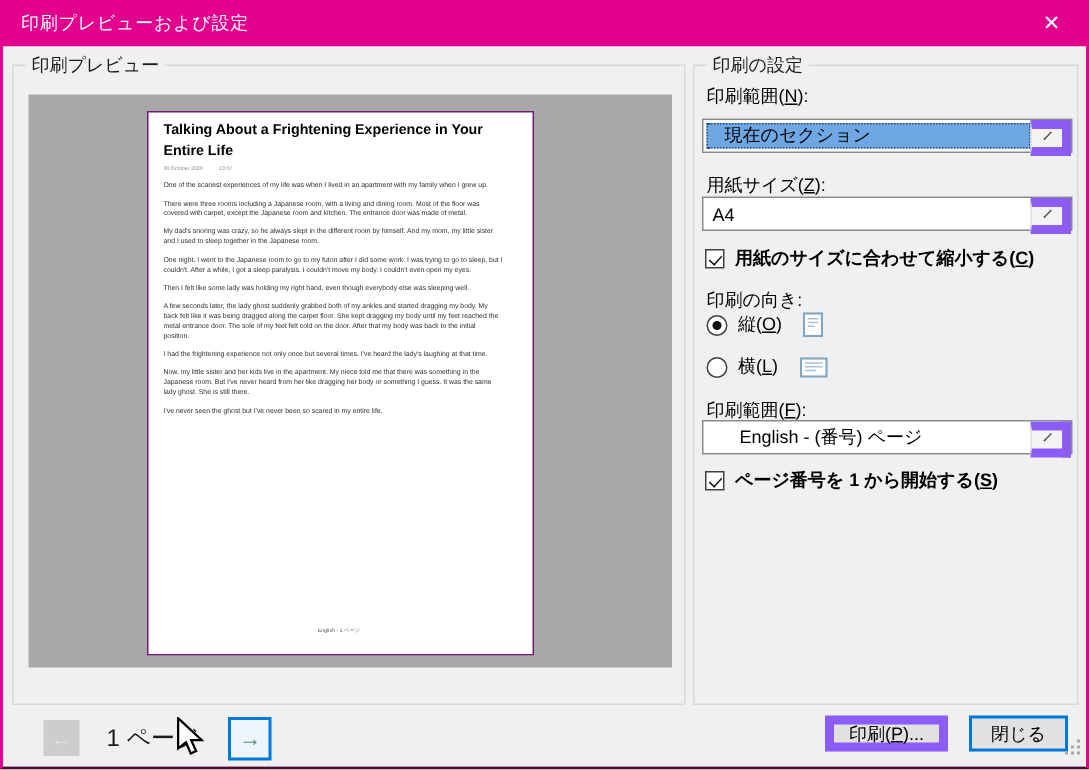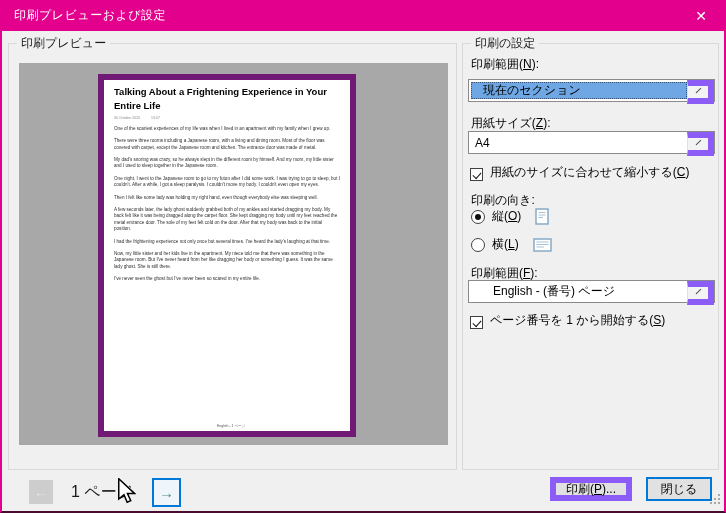--- a/index.html
+++ b/index.html
@@ -31,21 +31,21 @@
   }
   .group-left  { left:6px;  top:12px; width:449px; height:427px; }
   .group-right { left:460px; top:12px; width:257px; height:427px; }
 
   .canvas {
     position:absolute; left:10px; top:19px; width:429px; height:382px;
     background:#a8a8a8;
   }
   .page {
     position:absolute; left:79px; top:11px; width:258px; height:363px;
-    background:#ffffff; border:6px solid #701a75; overflow:hidden;
+    background:#ffffff; border:1px solid #701a75; overflow:hidden;
   }
   .page-inner {
     position:absolute; left:0; top:0; width:508px; height:718px;
     transform:scale(0.5); transform-origin:0 0;
     padding:10px 26px 0 20px;
   }
   .doc-title { font-size:19px; font-weight:bold; color:#000; line-height:27px; width:462px; }
   .doc-meta  { margin-top:7px; font-size:7px; color:#8a8a8a; }
   .doc-meta span { margin-right:22px; }
   .doc-body  { width:452px; }
@@ -75,21 +75,21 @@
     display:inline-block; width:7px; height:7px;
     border-right:1.5px solid #565656; border-bottom:1.5px solid #565656;
     transform:rotate(45deg); margin-top:-4px;
   }
   .combo.focused .value {
     margin:2px 0 2px 2px; padding:0 12px;
     background:#6ea7e3; outline:1px dotted #2c4f77; outline-offset:-1px;
   }
   .combo .value.indented { padding-left:24px; }
 
-  .checkrow { position:absolute; display:flex; align-items:flex-end; font-size:12px; color:#000; }
+  .checkrow { position:absolute; display:flex; align-items:center; font-size:12px; color:#000;font-weight:bold; }
   .checkbox {
     width:13px; height:13px; border:1px solid #404040; background:#fff;
     position:relative; margin-right:7px; flex:0 0 auto;
   }
   .checkbox.checked::after {
     content:""; position:absolute; left:2px; top:2.5px; width:7px; height:4px;
     border-left:1.6px solid #141414; border-bottom:1.6px solid #141414;
     transform:rotate(-48deg);
   }
   .radiorow { position:absolute; display:flex; align-items:center; font-size:12px; color:#000; }

